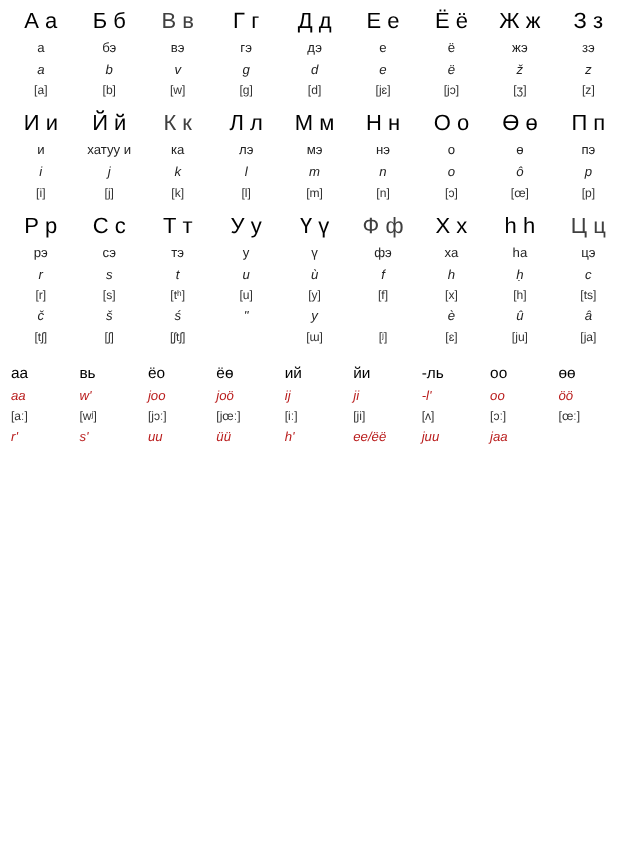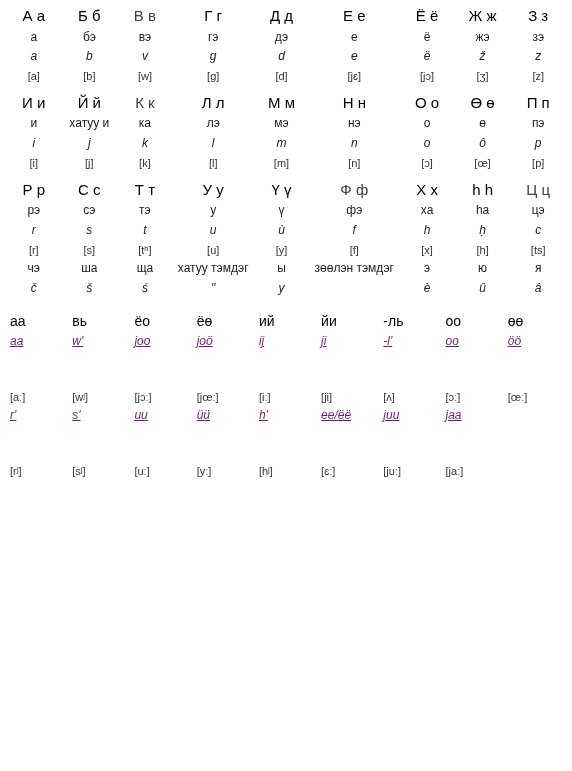--- a/index.html
+++ b/index.html
@@ -18,21 +18,21 @@
     .alphabet-table td {
       padding: 2px 4px;
       vertical-align: top;
       text-align: center;
       min-width: 54px;
     }
     .row-divider td {
       padding-top: 8px;
     }
     .letter-main {
-      font-size: 15px;
+      font-size: 20px;
       font-weight: normal;
       line-height: 1.3;
     }
     .letter-main .red { color: #404040; }
     .letter-name {
       font-size: 12px;
       color: #222;
       line-height: 1.3;
     }
     .letter-latin {
@@ -58,29 +58,27 @@
       padding: 2px 4px;
       vertical-align: top;
       min-width: 54px;
     }
     .combo-main {
       font-size: 14px;
       line-height: 1.3;
     }
     .combo-latin {
       font-size: 12px;
-      color: #701a75;
+      color: #b91c1c;
       line-height: 1.3;
-      text-decoration: underline;
     }
     .combo-ipa {
       font-size: 11px;
       color: #333;
       line-height: 1.3;
-      margin-top: 36px;
     }
     .italic { font-style: italic; }
   </style>
 </head>
 <body>
 
 <table class="alphabet-table">
   <tbody id="alphabet-body">
       <tr>
         <td>
@@ -425,49 +423,20 @@
         </td>
         <td>
           <div class="letter-ipa">[h]</div>
         </td>
         <td>
           <div class="letter-ipa">[ts]</div>
         </td>
       </tr>
       <tr>
         <td>
-          <div class="letter-name">чэ</div>
-        </td>
-        <td>
-          <div class="letter-name">ша</div>
-        </td>
-        <td>
-          <div class="letter-name">ща</div>
-        </td>
-        <td>
-          <div class="letter-name">хатуу тэмдэг</div>
-        </td>
-        <td>
-          <div class="letter-name">ы</div>
-        </td>
-        <td>
-          <div class="letter-name">зөөлэн тэмдэг</div>
-        </td>
-        <td>
-          <div class="letter-name">э</div>
-        </td>
-        <td>
-          <div class="letter-name">ю</div>
-        </td>
-        <td>
-          <div class="letter-name">я</div>
-        </td>
-      </tr>
-      <tr>
-        <td>
           <div class="letter-latin italic">č</div>
         </td>
         <td>
           <div class="letter-latin italic">š</div>
         </td>
         <td>
           <div class="letter-latin italic">ś</div>
         </td>
         <td>
           <div class="letter-latin italic">"</div>
@@ -479,20 +448,49 @@
           <div class="letter-latin italic"></div>
         </td>
         <td>
           <div class="letter-latin italic">è</div>
         </td>
         <td>
           <div class="letter-latin italic">û</div>
         </td>
         <td>
           <div class="letter-latin italic">â</div>
+        </td>
+      </tr>
+      <tr>
+        <td>
+          <div class="letter-ipa">[tʃ]</div>
+        </td>
+        <td>
+          <div class="letter-ipa">[ʃ]</div>
+        </td>
+        <td>
+          <div class="letter-ipa">[ʃtʃ]</div>
+        </td>
+        <td>
+          <div class="letter-ipa"></div>
+        </td>
+        <td>
+          <div class="letter-ipa">[ɯ]</div>
+        </td>
+        <td>
+          <div class="letter-ipa">[ʲ]</div>
+        </td>
+        <td>
+          <div class="letter-ipa">[ɛ]</div>
+        </td>
+        <td>
+          <div class="letter-ipa">[ju]</div>
+        </td>
+        <td>
+          <div class="letter-ipa">[ja]</div>
         </td>
       </tr>
     </tbody>
 </table>
 
 <div class="section-header"></div>
 
 <table class="combo-table">
   <tbody id="combo-body">
       <tr>
@@ -604,43 +602,14 @@
         <td>
           <div class="combo-latin italic">juu</div>
         </td>
         <td>
           <div class="combo-latin italic">jaa</div>
         </td>
         <td>
           <div class="combo-latin italic"></div>
         </td>
       </tr>
-      <tr>
-        <td>
-          <div class="combo-ipa">[rʲ]</div>
-        </td>
-        <td>
-          <div class="combo-ipa">[sʲ]</div>
-        </td>
-        <td>
-          <div class="combo-ipa">[uː]</div>
-        </td>
-        <td>
-          <div class="combo-ipa">[yː]</div>
-        </td>
-        <td>
-          <div class="combo-ipa">[hʲ]</div>
-        </td>
-        <td>
-          <div class="combo-ipa">[ɛː]</div>
-        </td>
-        <td>
-          <div class="combo-ipa">[juː]</div>
-        </td>
-        <td>
-          <div class="combo-ipa">[jaː]</div>
-        </td>
-        <td>
-          <div class="combo-ipa"></div>
-        </td>
-      </tr>
     </tbody>
 </table>
 
 </body></html>

